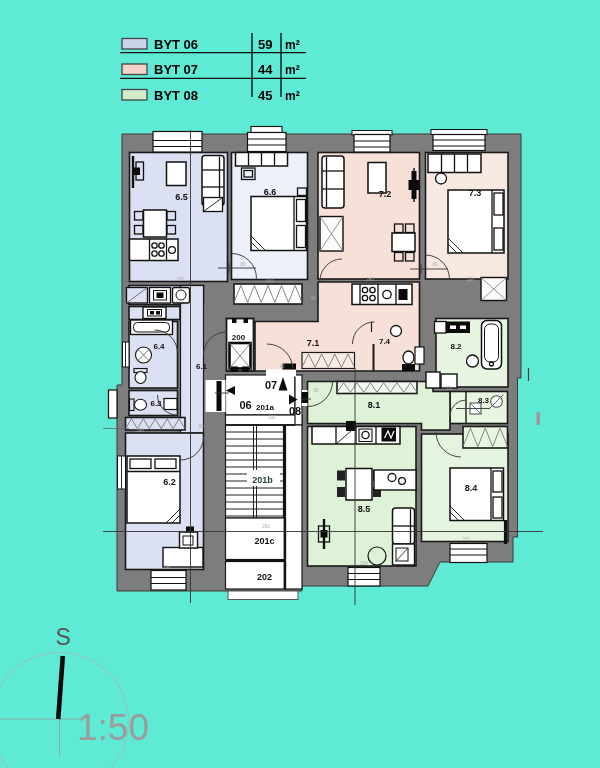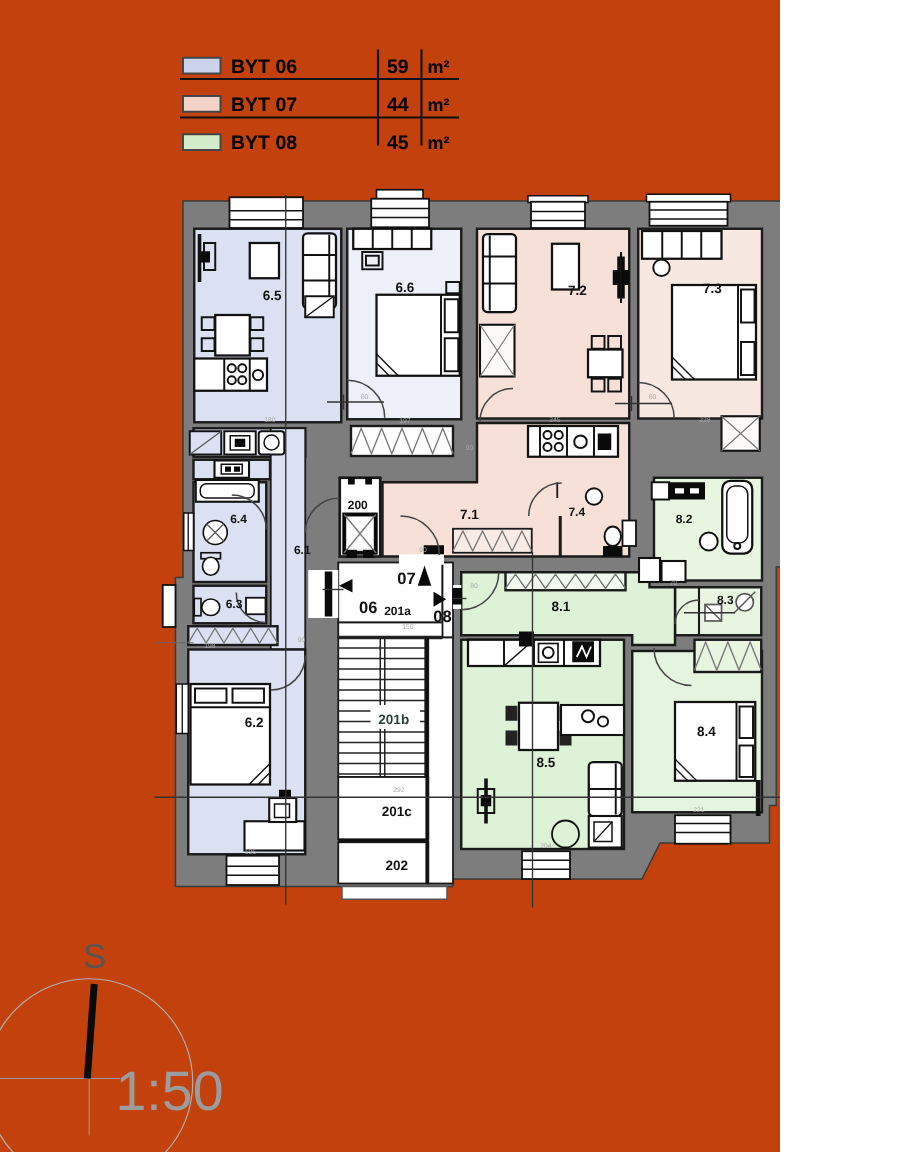--- a/index.html
+++ b/index.html
@@ -1,16 +1,16 @@
 <!DOCTYPE html>
 <html><head>
 <meta charset="utf-8">
 <style>
 html,body{margin:0;padding:0;background:#fff;}
-#page{position:relative;width:520px;height:768px;background:#c2410c;overflow:hidden;
+#page{position:relative;width:600px;height:768px;background:#5eead4;overflow:hidden;
 font-family:"Liberation Sans", sans-serif;}
 svg{position:absolute;left:0;top:0;}
 text{font-family:"Liberation Sans", sans-serif;}
 .rm{font-weight:bold;font-size:9px;}
 .rm2{font-weight:bold;font-size:8px;}
 .big{font-weight:bold;font-size:11px;}
 </style>
 </head>
 <body>
 <div id="page">

